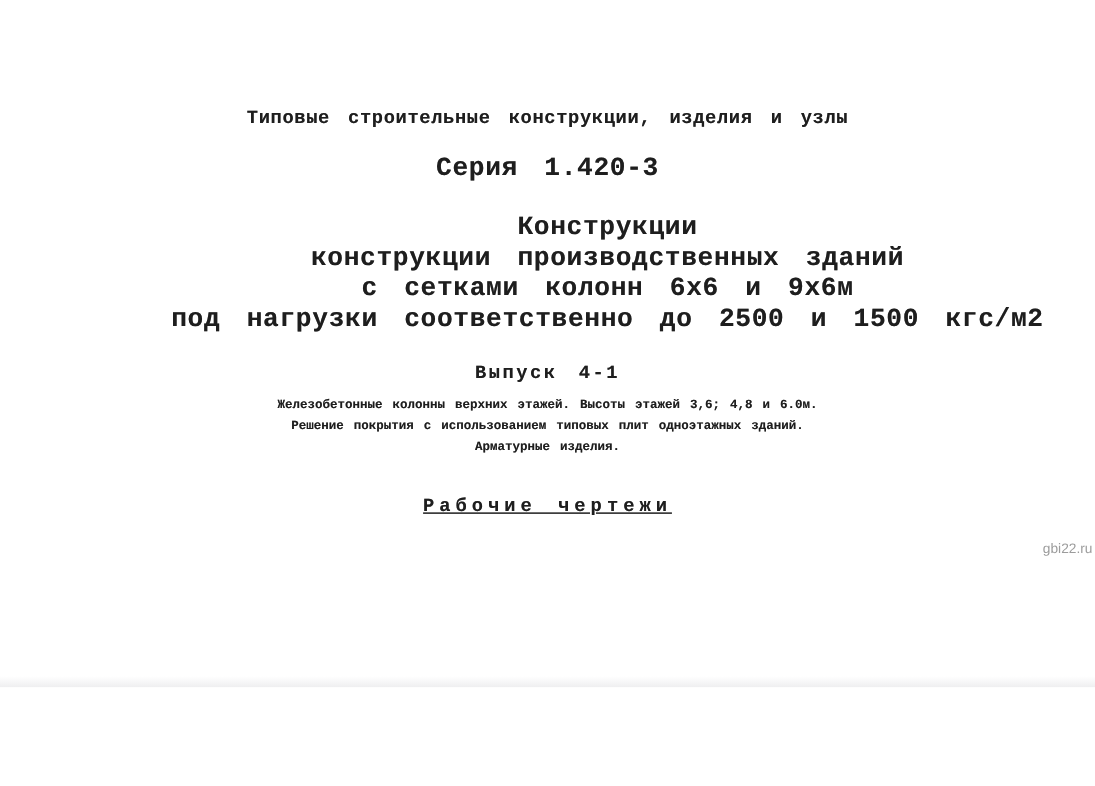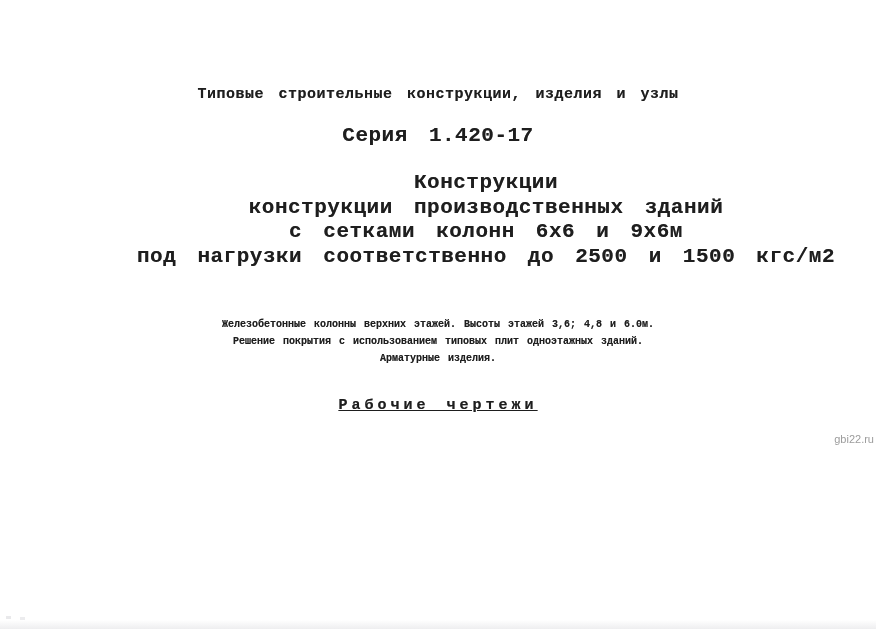--- a/index.html
+++ b/index.html
@@ -3,21 +3,21 @@
 <meta charset="utf-8">
 <style>
   html, body {
     margin: 0;
     padding: 0;
     background: #ffffff;
   }
   .page {
     position: relative;
     width: 876px;
-    height: 629px;
+    height: 550px;
     background: #ffffff;
     overflow: hidden;
     font-family: "Liberation Mono", "DejaVu Sans Mono", monospace;
     color: #1e1e1e;
   }
   .line {
     position: absolute;
     left: 0;
     width: 100%;
     text-align: center;
@@ -111,29 +111,30 @@
     box-shadow: 14px 1px 0 0 #ececee;
   }
 </style>
 </head>
 <body>
 
 <div class="page">
 
   <div class="line header-line">Типовые строительные конструкции, изделия и узлы</div>
 
-  <div class="line series-line">Серия 1.420-17</div>
+  <div class="line series-line">Серия 1.420-3</div>
 
   <div class="title-block">
     <span class="line title-line">Конструкции</span>
     <span class="line title-line">конструкции производственных зданий</span>
     <span class="line title-line">с сетками колонн 6х6 и 9х6м</span>
     <span class="line title-line">под нагрузки соответственно до 2500 и 1500 кгс/м2</span>
   </div>
 
+  <div class="line issue-line">Выпуск 4-1</div>
 
   <div class="desc-block">
     <span class="line desc-line">Железобетонные колонны верхних этажей. Высоты этажей 3,6; 4,8 и 6.0м.</span>
     <span class="line desc-line">Решение покрытия с использованием типовых плит одноэтажных зданий.</span>
     <span class="line desc-line">Арматурные изделия.</span>
   </div>
 
   <div class="line doctype-line">Рабочие чертежи</div>
 
   <div class="watermark">gbi22.ru</div>

